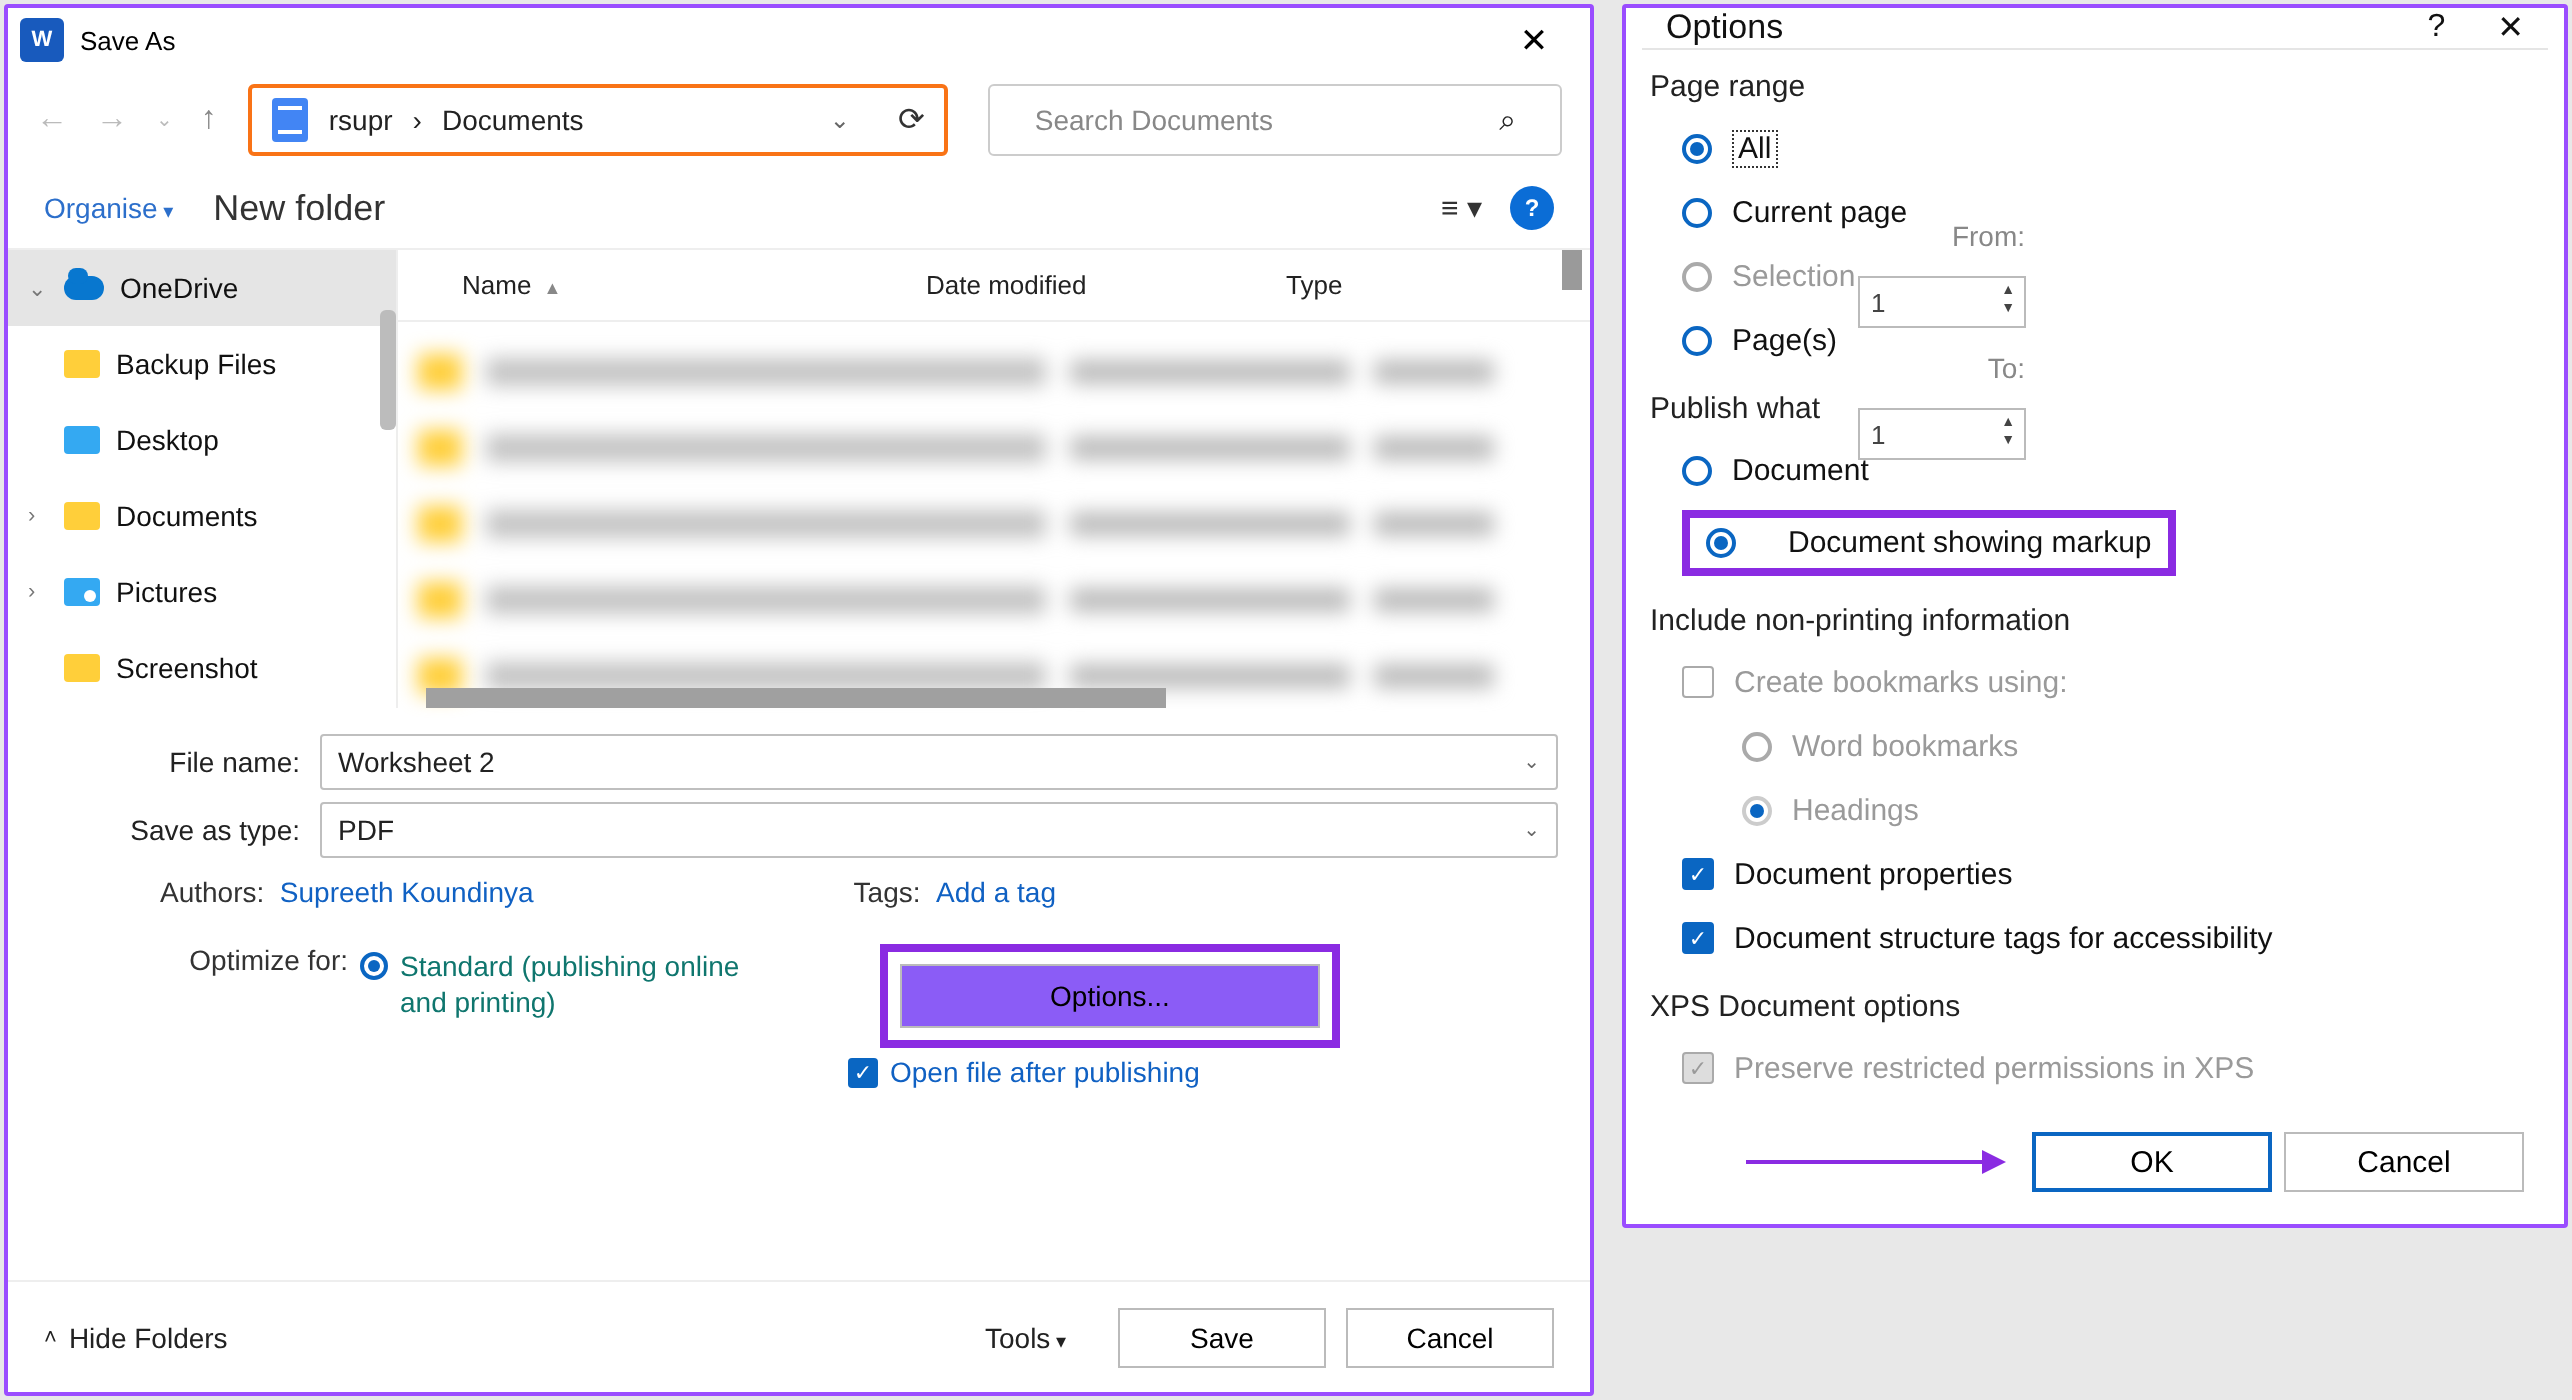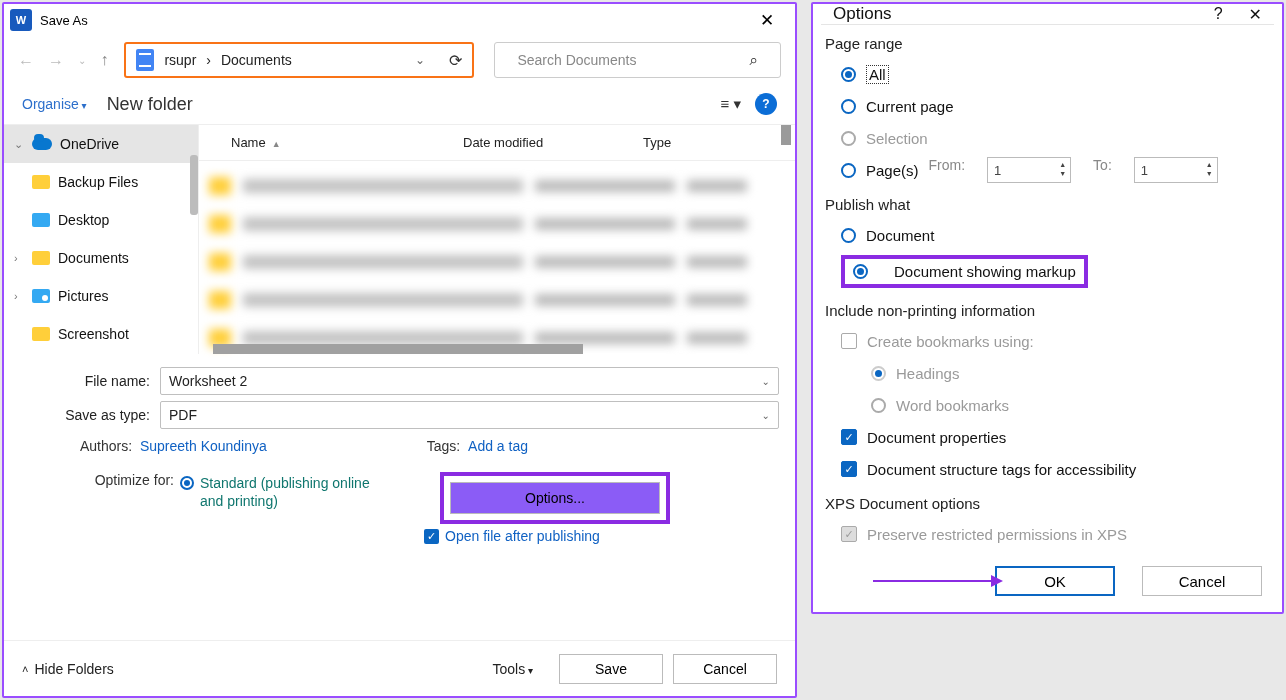--- a/index.html
+++ b/index.html
@@ -96,28 +96,28 @@
 .opt-titlebar { height:46px; display:flex; align-items:center; padding:0 20px; font-size:17px; color:#111; }
 .opt-titlebar .tb-right { margin-left:auto; display:flex; align-items:center; gap:26px; font-size:16px; color:#111; }
 .opt-group-label { font-size:15px; color:#222; padding:10px 0 6px 12px; }
 .opt-inner { padding:0 12px 0 28px; font-size:15px; color:#111; }
 .opt-row { display:flex; align-items:center; height:32px; gap:10px; }
 .o-radio { width:15px; height:15px; border:2px solid #0a66c2; border-radius:50%; position:relative; flex-shrink:0; }
 .o-radio.on::after{content:"";position:absolute;inset:2px;background:#0a66c2;border-radius:50%;}
 .o-radio.dim { border-color:#aaa; }
 .opt-row.dim { color:#9a9a9a; }
 .all-box { border:1px dotted #333; padding:0 2px; }
-.pages-fromto { display:flex; align-items:flex-start; gap:22px; font-size:14px; color:#888; }
+.pages-fromto { display:flex; align-items:flex-end; gap:12px; font-size:14px; color:#888;flex-direction:column; }
 .spin { width:84px; height:26px; border:1px solid #bbb; display:flex; align-items:center; padding:0 6px; font-size:13px; color:#444; position:relative; }
 .spin::after{content:"▲\A▼"; white-space:pre; position:absolute; right:4px; top:2px; font-size:7px; line-height:9px; color:#444; }
 .markup-highlight { border:4px solid #8a2be2; display:inline-flex; align-items:center; padding:4px 8px; gap:26px; }
 .chkbox { width:16px; height:16px; border:1px solid #aaa; border-radius:2px; display:inline-flex; align-items:center; justify-content:center; font-size:11px; }
 .chkbox.on { background:#0a66c2; border-color:#0a66c2; color:#fff; }
 .sub-indent { padding-left:30px; }
-.opt-footer { margin-top:auto; display:flex; align-items:center; justify-content:flex-end; padding:16px 20px; gap:27px; }
+.opt-footer { margin-top:auto; display:flex; align-items:center; justify-content:flex-end; padding:16px 20px; gap:6px; }
 .arrow-annot { position:absolute; left:60px; bottom:30px; width:120px; height:2px; background:#8a2be2; }
 .arrow-annot::after{content:""; position:absolute; right:-10px; top:-5px; border-left:12px solid #8a2be2; border-top:6px solid transparent; border-bottom:6px solid transparent; }
 .obtn { height:30px; min-width:120px; border:1px solid #bbb; background:#fff; font-size:15px; cursor:pointer; }
 .obtn.primary { border:2px solid #0a66c2; }
 hr.sep{border:none;border-top:1px solid #e5e5e5;margin:0 8px;}
 </style>
 </head>
 <body>
 
 <div class="container">
@@ -347,26 +347,26 @@
     </div>
 
     <div class="opt-group-label">Include non-printing information</div>
     <div class="opt-inner">
       <div class="opt-row dim">
           <span class="chkbox"></span>
           <span>Create bookmarks using:</span>
         </div>
       <div class="sub-indent">
         <div class="opt-row dim">
+            <span class="o-radio dim"></span>
+            <span>Word bookmarks</span>
+          </div>
+        <div class="opt-row dim">
             <span class="o-radio dim on" style="border-color:#ccc;"></span>
             <span>Headings</span>
-          </div>
-        <div class="opt-row dim">
-            <span class="o-radio dim"></span>
-            <span>Word bookmarks</span>
           </div>
       </div>
       <div class="opt-row">
           <span class="chkbox on">✓</span>
           <span>Document properties</span>
         </div>
       <div class="opt-row">
           <span class="chkbox on">✓</span>
           <span>Document structure tags for accessibility</span>
         </div>

